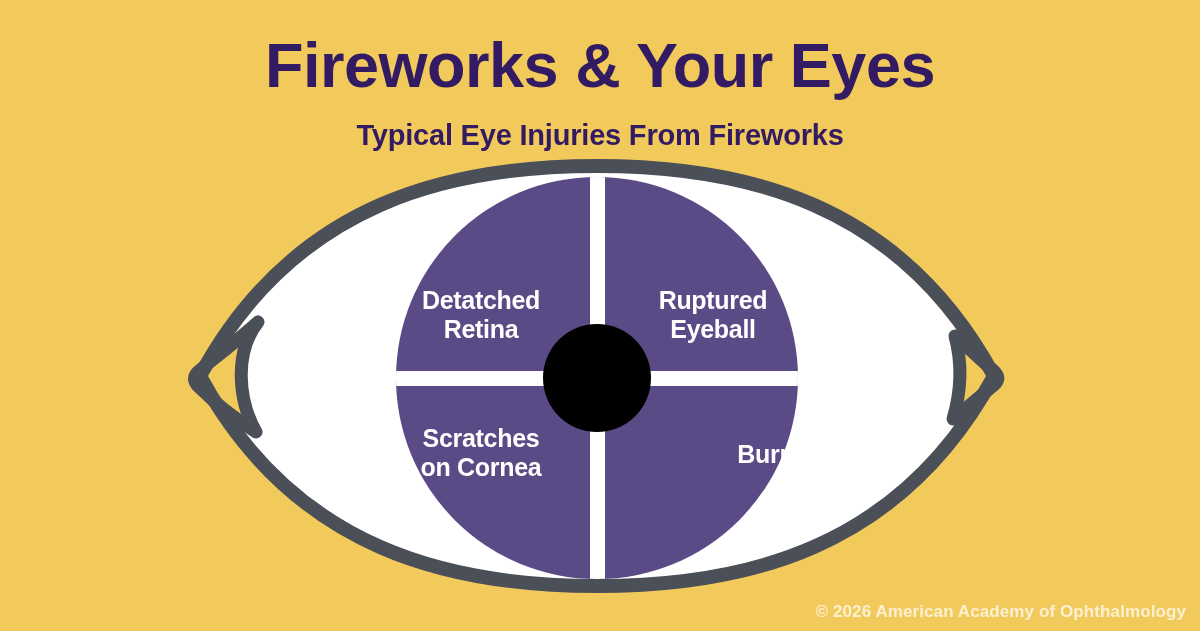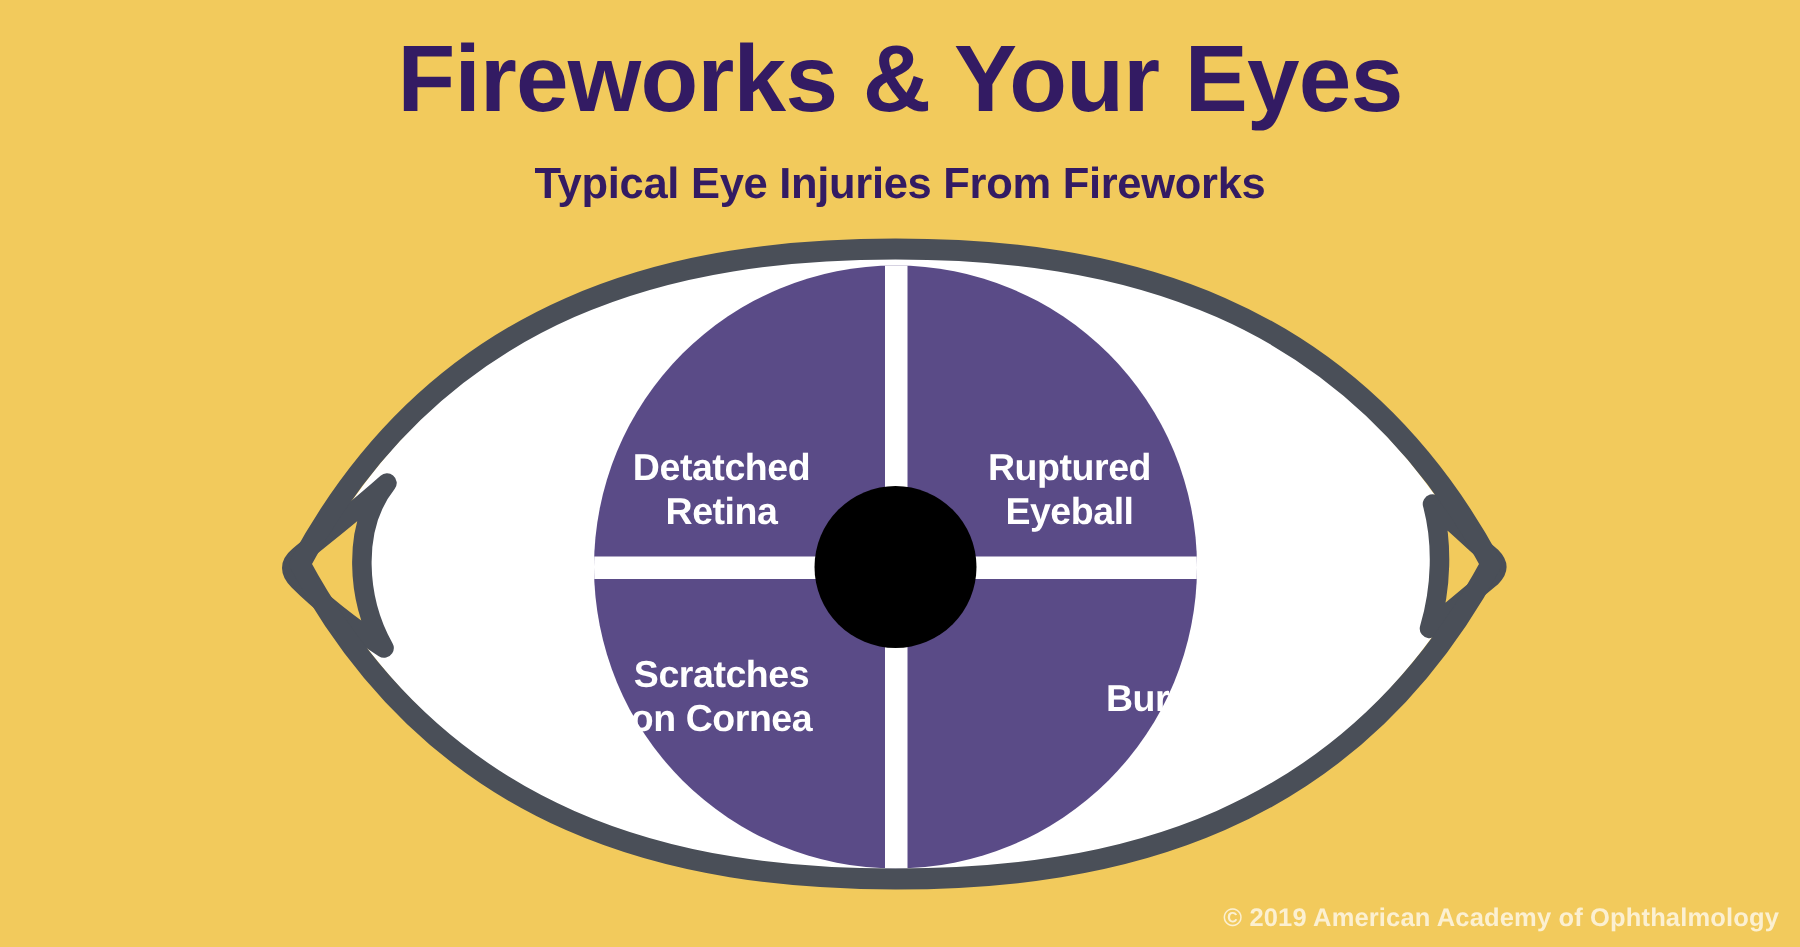--- a/index.html
+++ b/index.html
@@ -24,21 +24,21 @@
   
   .header {
     position: absolute;
     top: 0;
     left: 0;
     width: 1200px;
     text-align: center;
     z-index: 5;
   }
   .title {
-    margin: 0;
+    margin: 12px;
     padding-top: 19px;
     font-size: 63px;
     line-height: 68px;
     font-weight: bold;
     letter-spacing: -0.5px;
     color: #331b63;
     font-family: "Liberation Sans", sans-serif;
   }
   .subtitle {
     margin: 16px;
@@ -68,21 +68,20 @@
 
   
   .labels-layer {
     position: absolute;
     top: 0;
     left: 0;
     width: 1200px;
     height: 615px;
     z-index: 4;
     pointer-events: none;
-    margin-top: 12px;
   }
   .quad-label {
     position: absolute;
     color: #ffffff;
     font-weight: bold;
     font-size: 25px;
     line-height: 29px;
     letter-spacing: -0.3px;
     text-align: center;
     white-space: pre-line;
@@ -175,15 +174,15 @@
   <div class="labels-layer">
     <div class="quad-label quad-tl">Detatched
 Retina</div>
     <div class="quad-label quad-tr">Ruptured
 Eyeball</div>
     <div class="quad-label quad-bl">Scratches
 on Cornea</div>
     <div class="quad-label quad-br">Burns</div>
   </div>
 
-  <div class="credit">© 2019 American Academy of Ophthalmology</div>
+  <div class="credit">© 2026 American Academy of Ophthalmology</div>
 
 </div>
 
 </body></html>

